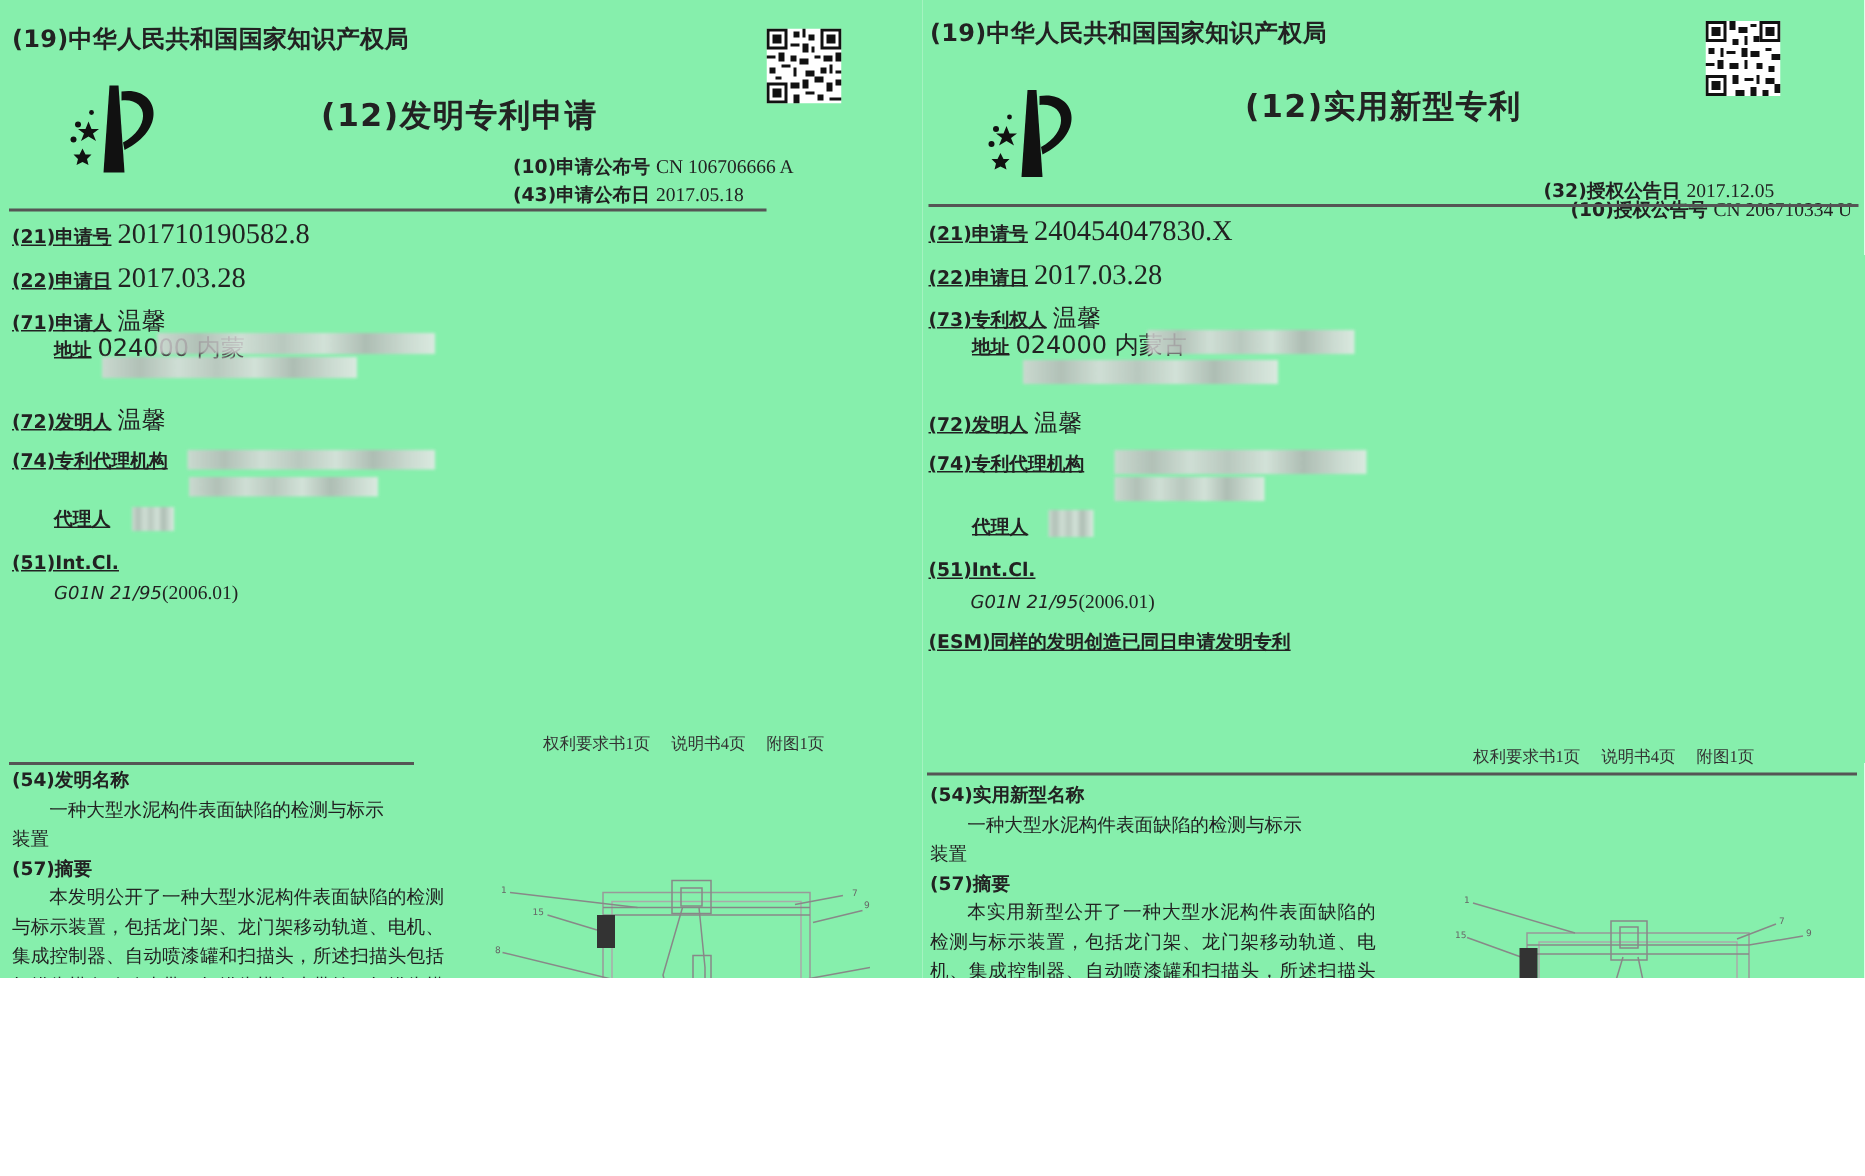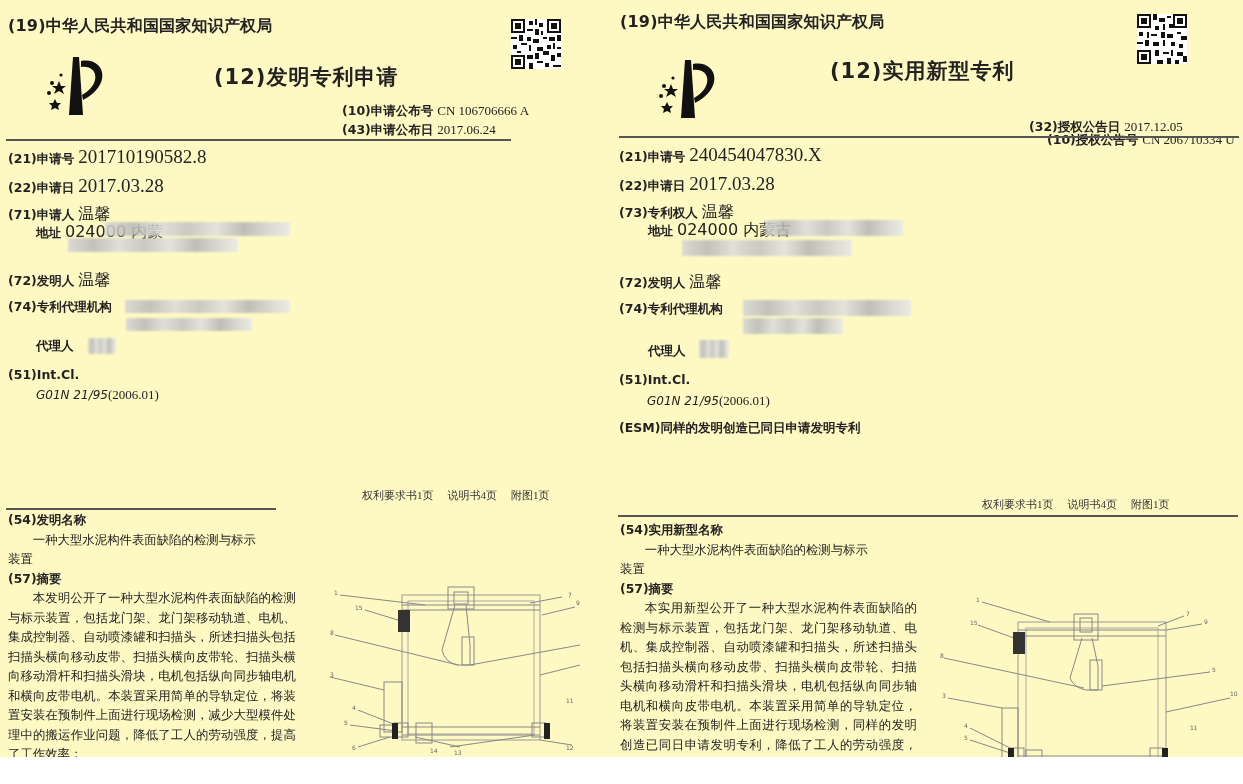--- a/index.html
+++ b/index.html
@@ -1,37 +1,37 @@
 <!DOCTYPE html>
 <html><head>
 <meta charset="utf-8">
 <style>
   html, body { margin: 0; padding: 0; background: #ffffff; }
   body {
     width: 1243px; height: 784px; overflow: hidden; position: relative;
     font-family: "DejaVu Sans", "Liberation Sans", sans-serif;
     color: #1a1a1a;
   }
-  .page { position: absolute; top: 0; height: 757px; overflow: hidden; background: #fef9c3; }
+  .page { position: absolute; top: 0; height: 652px; overflow: hidden; background: #86efac; }
   .page.left { left: 0; width: 615px; }
   .page.right { left: 615px; width: 628px; }
 
   .office { position: absolute; top: 16px; font-size: 16px; font-weight: bold; color: #222; letter-spacing: 0.2px; }
   .doc-type { position: absolute; font-size: 21px; font-weight: bold; color: #222; letter-spacing: 1px; }
   .qr { position: absolute; width: 50px; height: 50px; }
   .logo { position: absolute; width: 80px; height: 65px; }
   .pubinfo { position: absolute; font-size: 12.5px; line-height: 19px; color: #222; white-space: nowrap; }
   .pubinfo .lbl { font-weight: bold; }
   .pubinfo .val { font-family: "Liberation Serif", "DejaVu Serif", serif; font-size: 13px; }
 
   .rule { position: absolute; height: 2px; background: #555; }
 
   .biblio { position: absolute; font-size: 12.5px; color: #222; }
   .field { position: absolute; white-space: nowrap; }
-  .field .lbl { font-weight: bold; }
+  .field .lbl { font-weight: bold; text-decoration: underline; }
   .field .val { font-family: "Liberation Serif", "DejaVu Serif", serif; font-size: 19px; margin-left: 4px; }
   .field .val.cn { font-family: "DejaVu Sans", sans-serif; font-size: 16px; font-weight: normal; }
   .ipc { font-family: "DejaVu Sans", sans-serif; font-style: italic; font-size: 12px; }
   .ipc-ver { font-family: "Liberation Serif", "DejaVu Serif", serif; font-size: 13px; }
 
   .blur { position: absolute; background: linear-gradient(90deg, #d6d6d6, #b9b9b9 15%, #dcdcdc 30%, #c2c2c2 45%, #e0e0e0 60%, #b5b5b5 75%, #d8d8d8 90%, #e9e9e9);
           filter: blur(1.2px); opacity: 0.85; }
 
   .pages-count { position: absolute; font-family: "Liberation Serif", "DejaVu Serif", serif; font-size: 11px; color: #333; white-space: nowrap; }
   .pages-count span { margin-right: 14px; }
@@ -106,21 +106,21 @@
   </svg>
 
   <div class="doc-type" style="left:214px; top:63px;">(12)发明专利申请</div>
 
   <div class="pubinfo" style="left:342px; top:101px;">
     <span class="lbl">(10)申请公布号</span>
     <span class="val">CN 106706666 A</span>
   </div>
   <div class="pubinfo" style="left:342px; top:120px;">
     <span class="lbl">(43)申请公布日</span>
-    <span class="val">2017.06.24</span>
+    <span class="val">2017.05.18</span>
   </div>
 
   <div class="rule" style="left:6px; top:139px; width:505px;"></div>
 
   <div class="biblio">
     <div class="field" style="left:8px; top:146px;">
       <span class="lbl">(21)申请号</span><span class="val">201710190582.8</span>
     </div>
     <div class="field" style="left:8px; top:175px;">
       <span class="lbl">(22)申请日</span><span class="val">2017.03.28</span>

